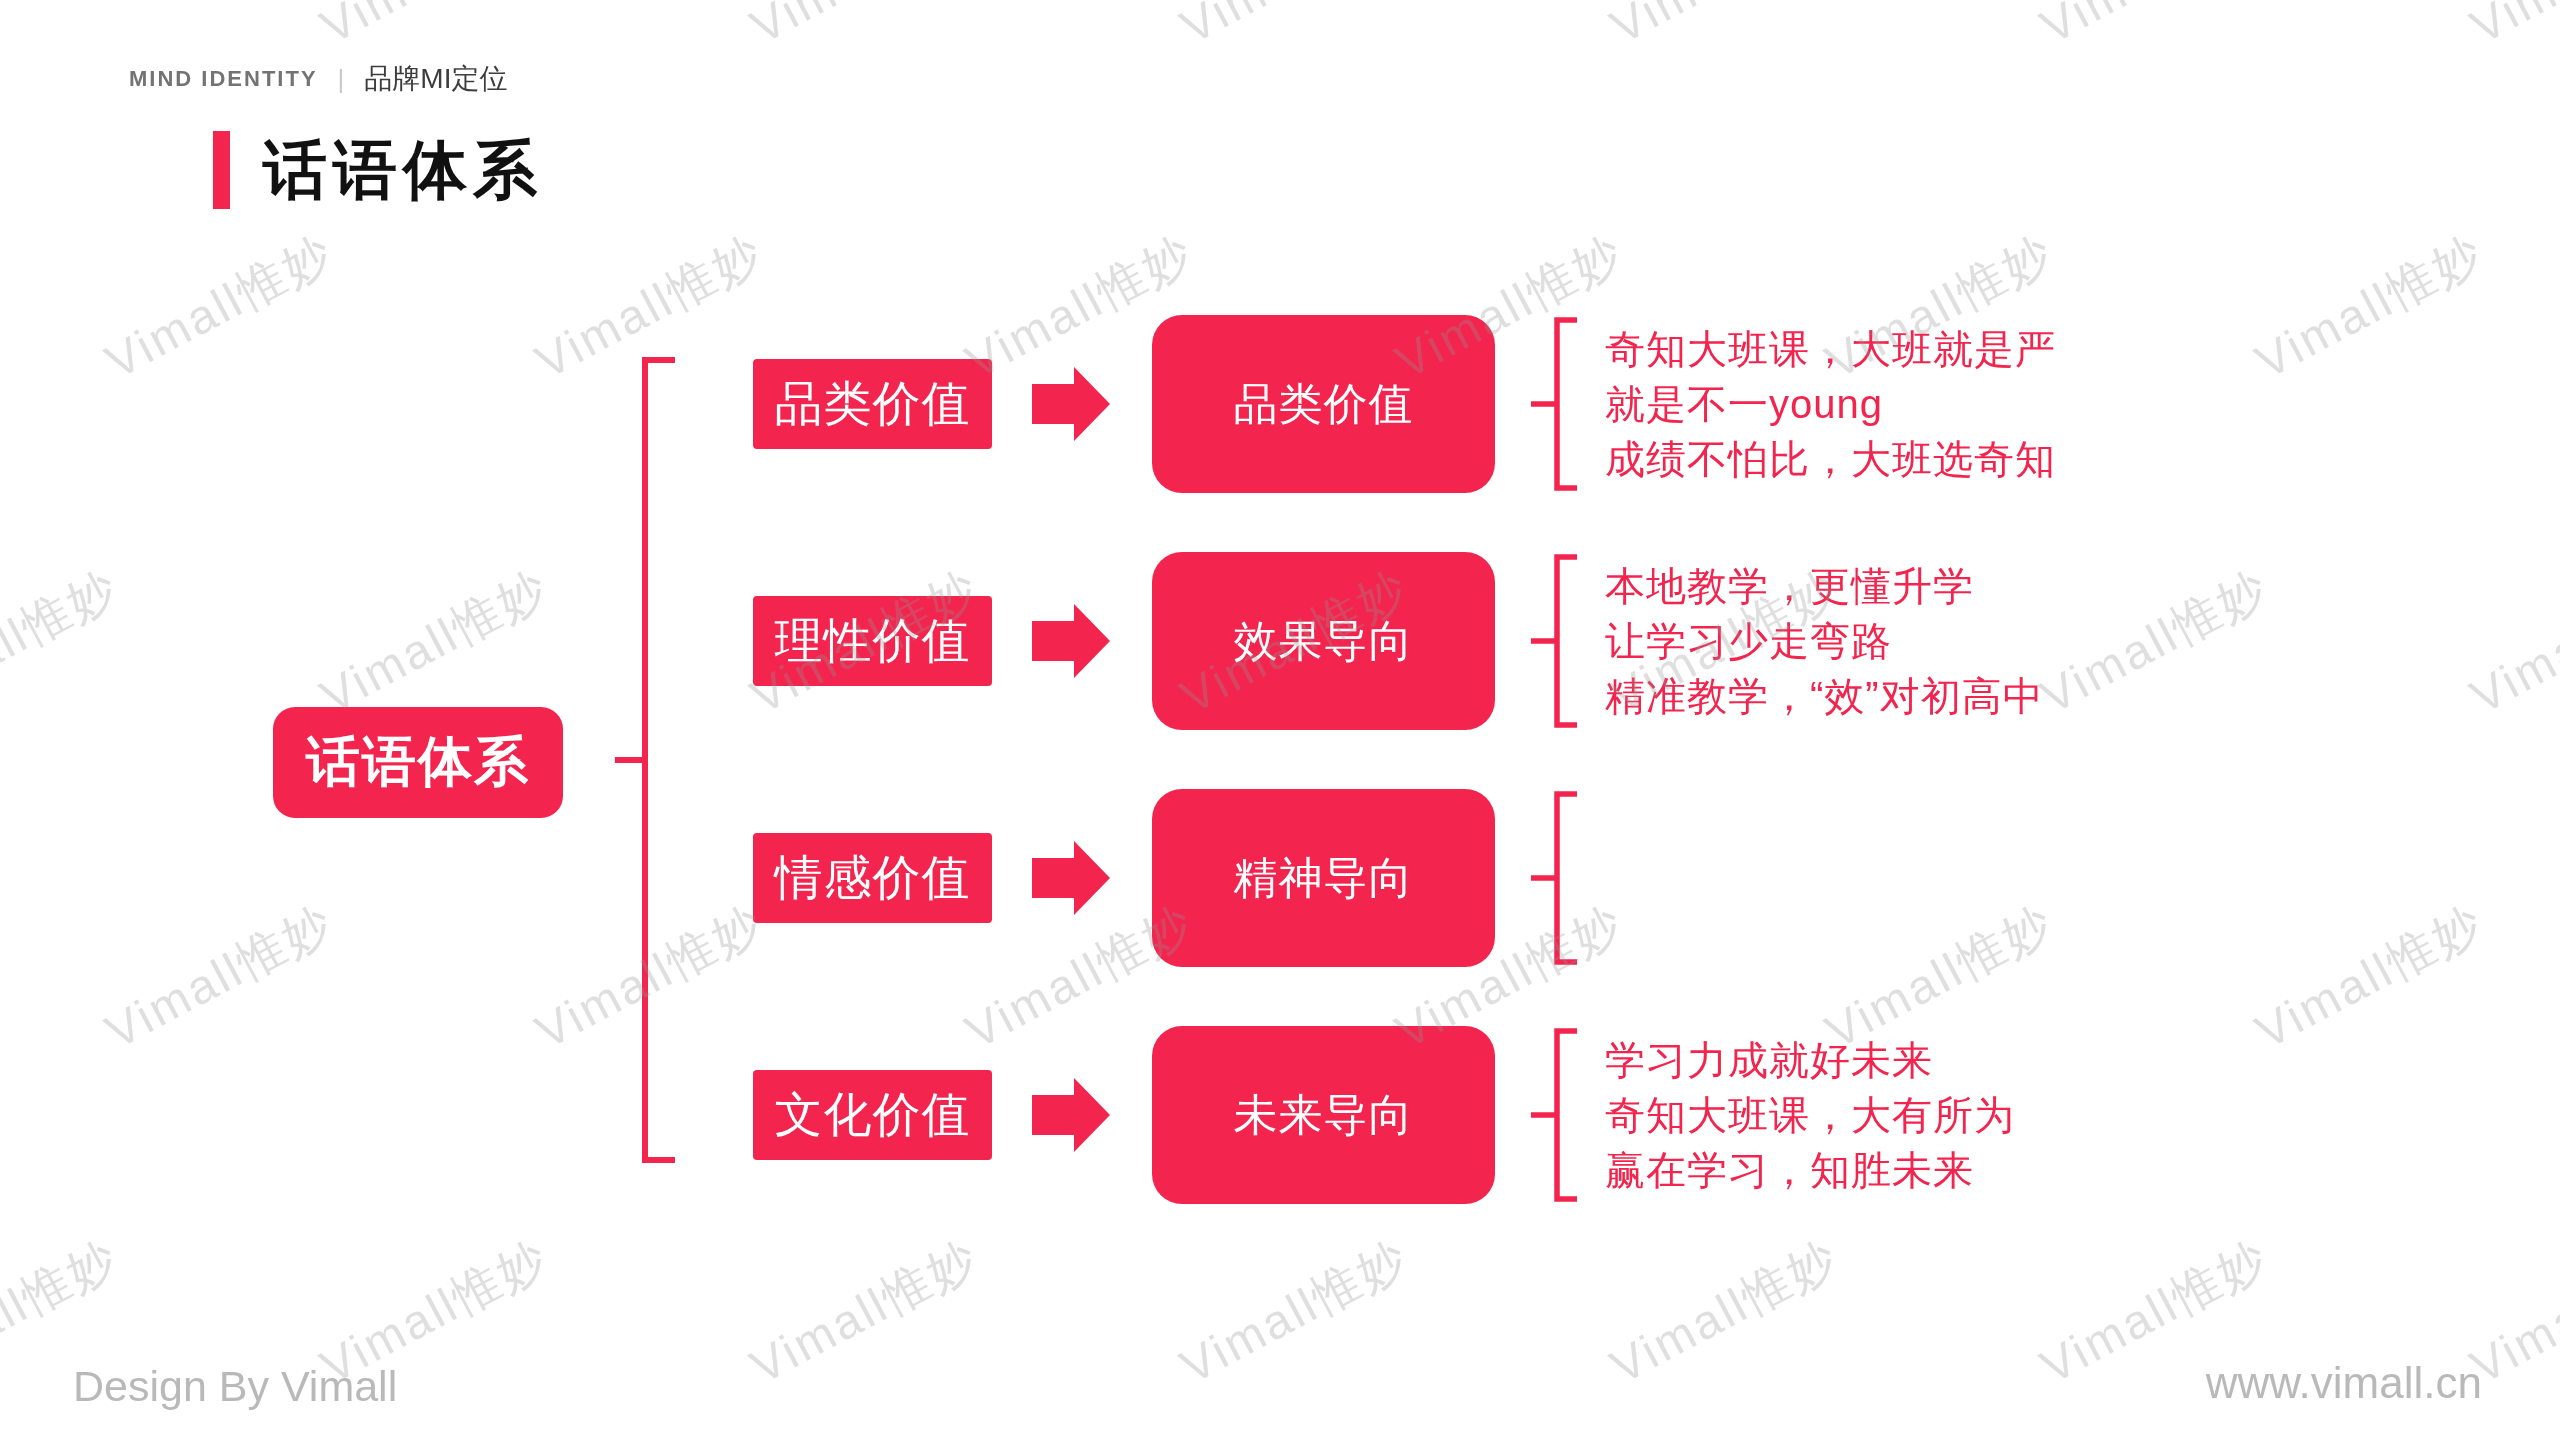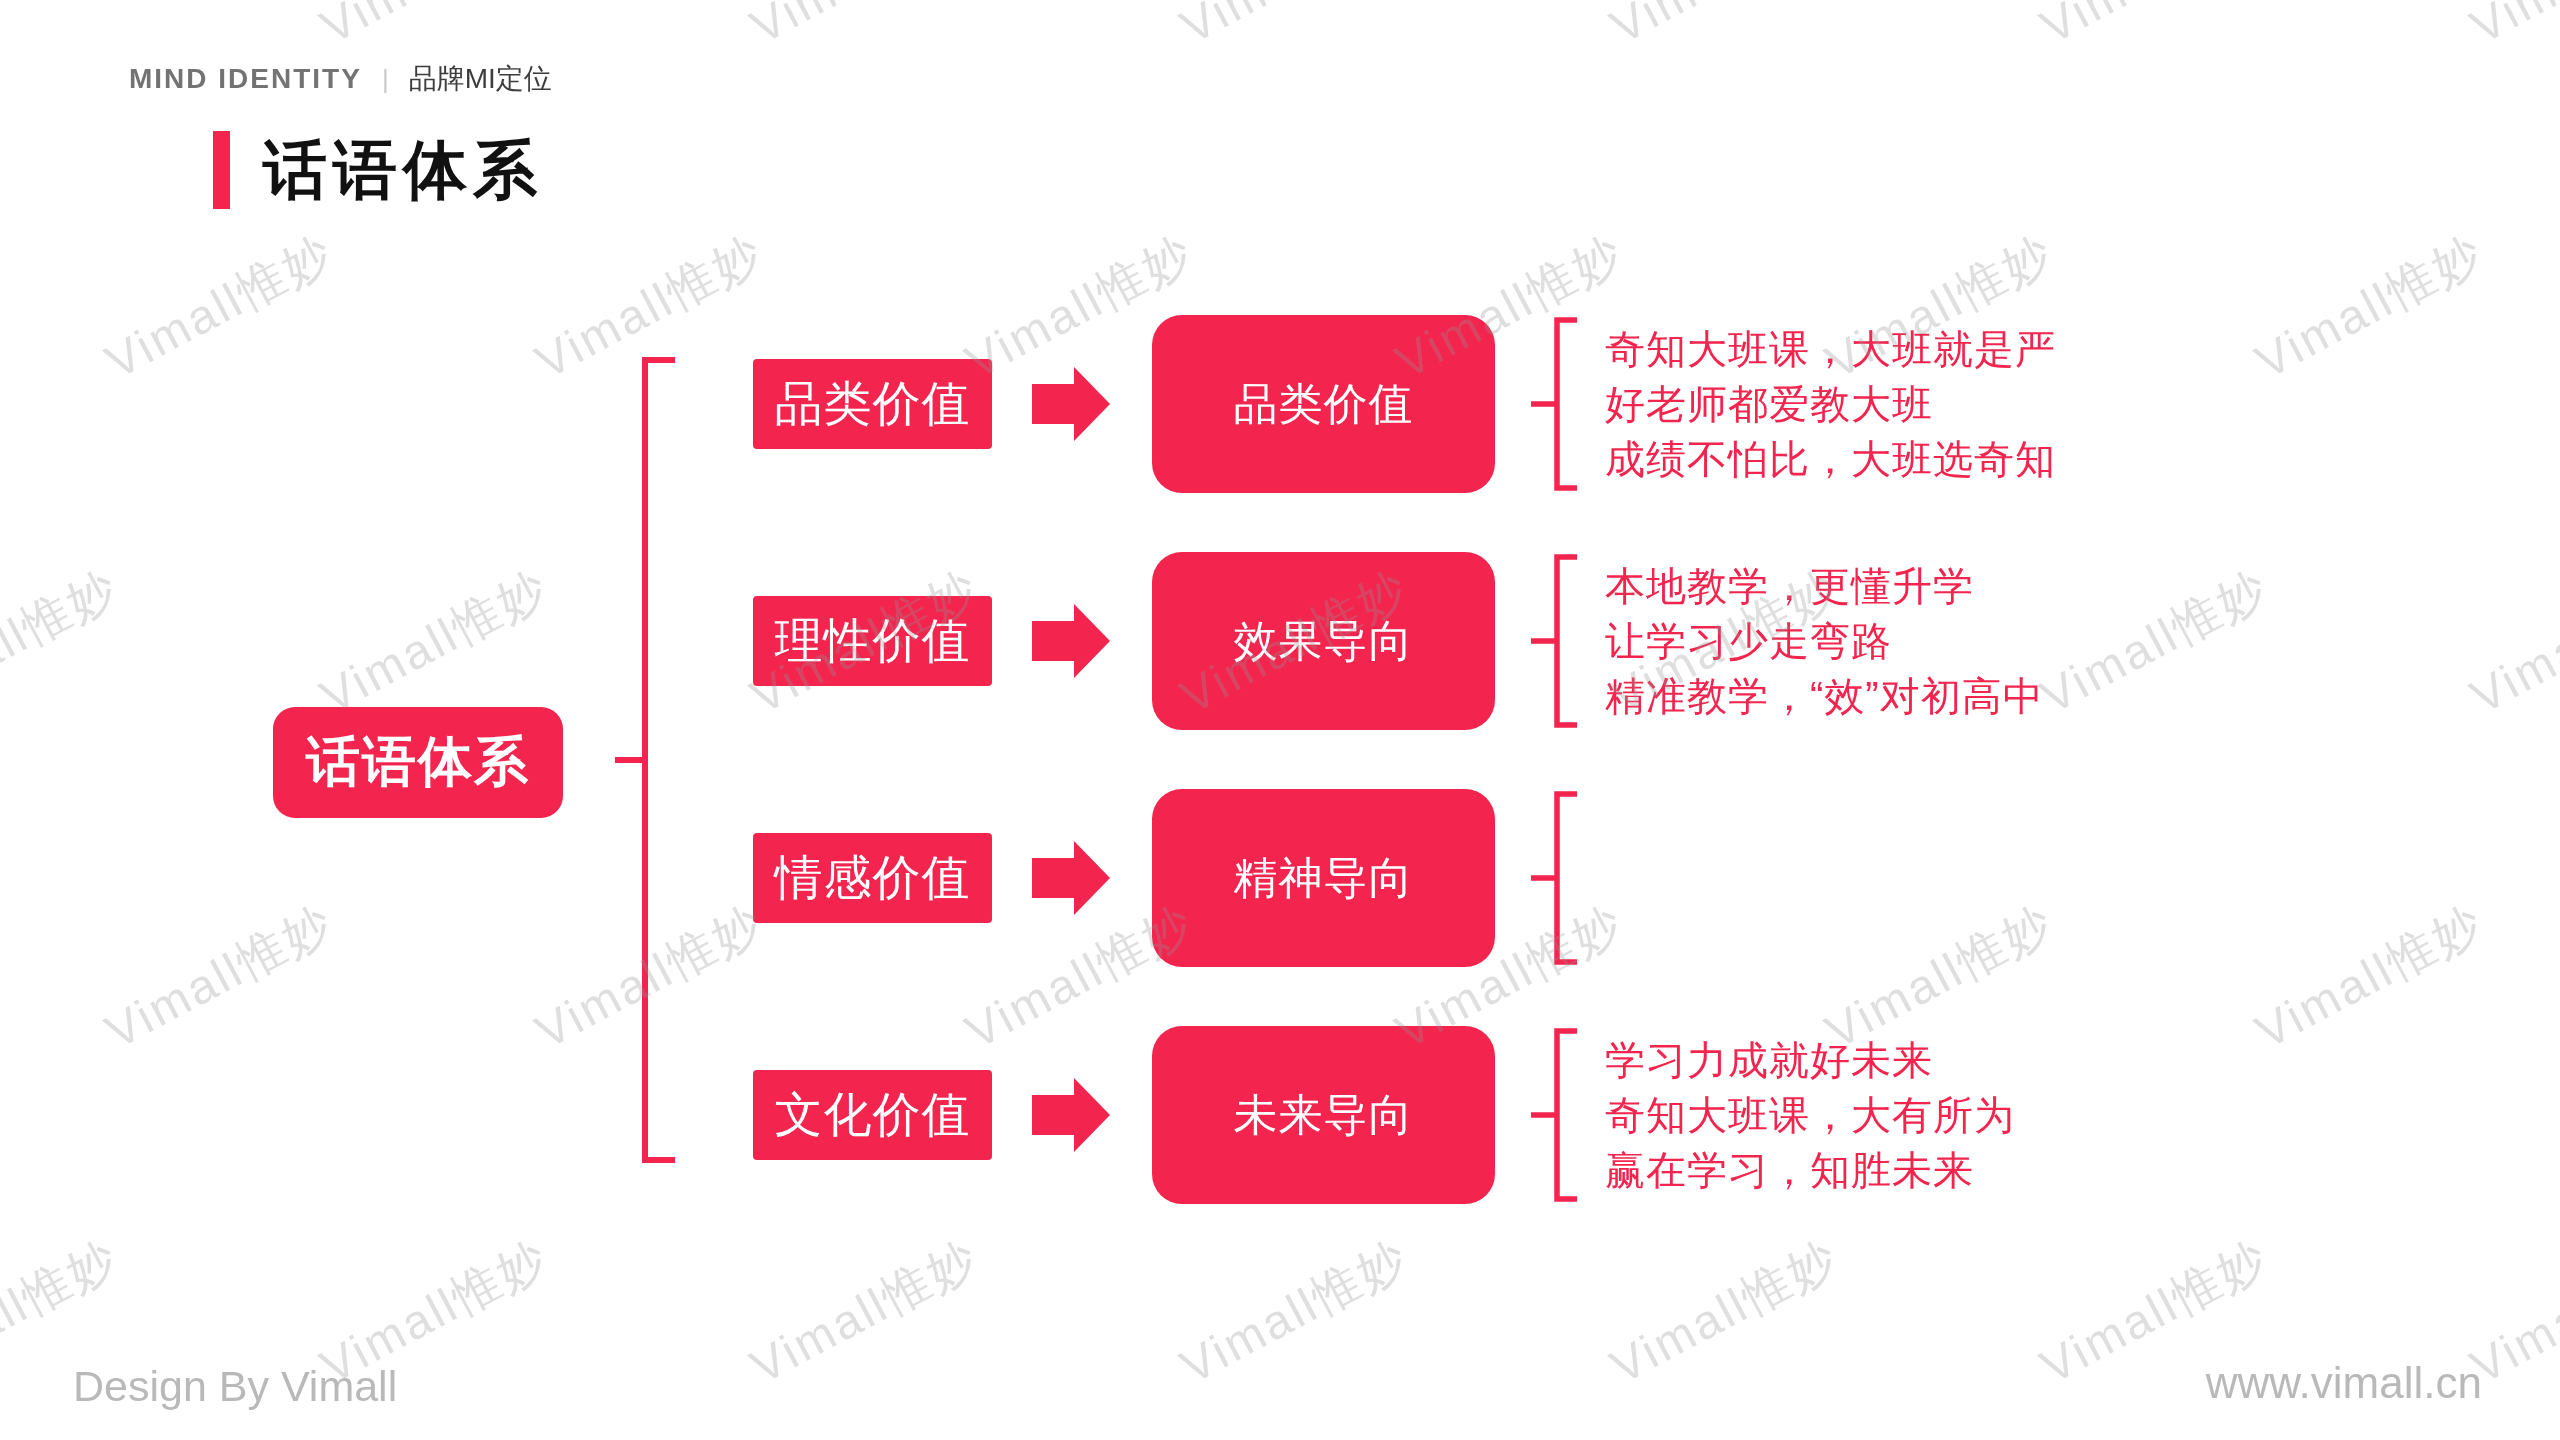--- a/index.html
+++ b/index.html
@@ -11,21 +11,21 @@
   
   .wm-layer { position:absolute; inset:0; pointer-events:none; z-index:5; }
   .wm {
     position:absolute; transform:rotate(-28deg);
     font-size:48px; letter-spacing:3px; white-space:nowrap;
     color:rgba(150,150,150,0.30); font-weight:400;
   }
 
   
   .header { position:absolute; left:129px; top:60px; display:flex; align-items:center; z-index:2; }
-  .eyebrow-en { font-size:28px; font-weight:700; letter-spacing:2px; color:#737373; }
+  .eyebrow-en { font-size:22px; font-weight:700; letter-spacing:2px; color:#737373; }
   .header-divider { font-size:26px; color:#c8c8c8; margin:0 20px; font-weight:400; }
   .eyebrow-cn { font-size:28px; color:#3d3d3d; font-weight:400; }
 
   
   .title-row { position:absolute; left:213px; top:131px; height:78px; display:flex; align-items:center; z-index:2; }
   .title-bar { width:17px; height:78px; background:#F3244D; margin-right:33px; }
   .page-title { font-size:64px; font-weight:900; color:#111111; letter-spacing:6px; margin:0; line-height:1; }
 
   
   .diagram { position:absolute; inset:0; z-index:2; }
@@ -129,21 +129,21 @@
       <svg class="arrow" width="78" height="74" viewBox="0 0 78 74">
         <rect x="0" y="17" width="42" height="40" fill="#F3244D"></rect>
         <polygon points="42,0 78,37 42,74" fill="#F3244D"></polygon>
       </svg>
       <div class="big-box">品类价值</div>
       <svg class="row-bracket" width="46" height="174" viewBox="0 0 46 174" fill="none">
         <path d="M0 87 H26 M46 3 H26 V171 H46" stroke="#F3244D" stroke-width="5.5"></path>
       </svg>
       <div class="lines">
         <div class="line">奇知大班课，大班就是严</div>
-        <div class="line">好老师都爱教大班</div>
+        <div class="line">就是不一young</div>
         <div class="line">成绩不怕比，大班选奇知</div>
       </div>
     </div>
 
     <div class="row row2">
       <div class="small-box">理性价值</div>
       <svg class="arrow" width="78" height="74" viewBox="0 0 78 74">
         <rect x="0" y="17" width="42" height="40" fill="#F3244D"></rect>
         <polygon points="42,0 78,37 42,74" fill="#F3244D"></polygon>
       </svg>

